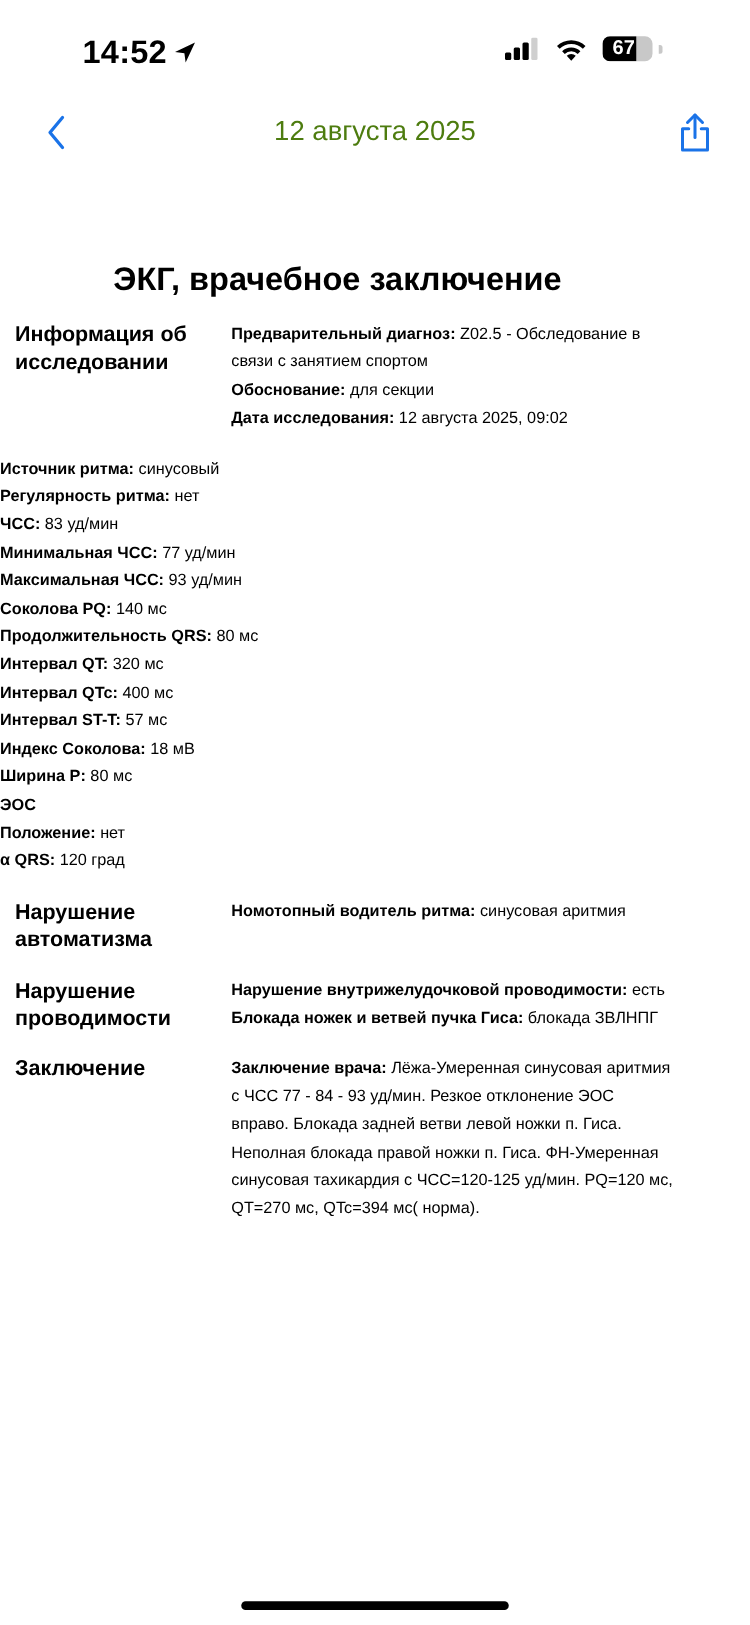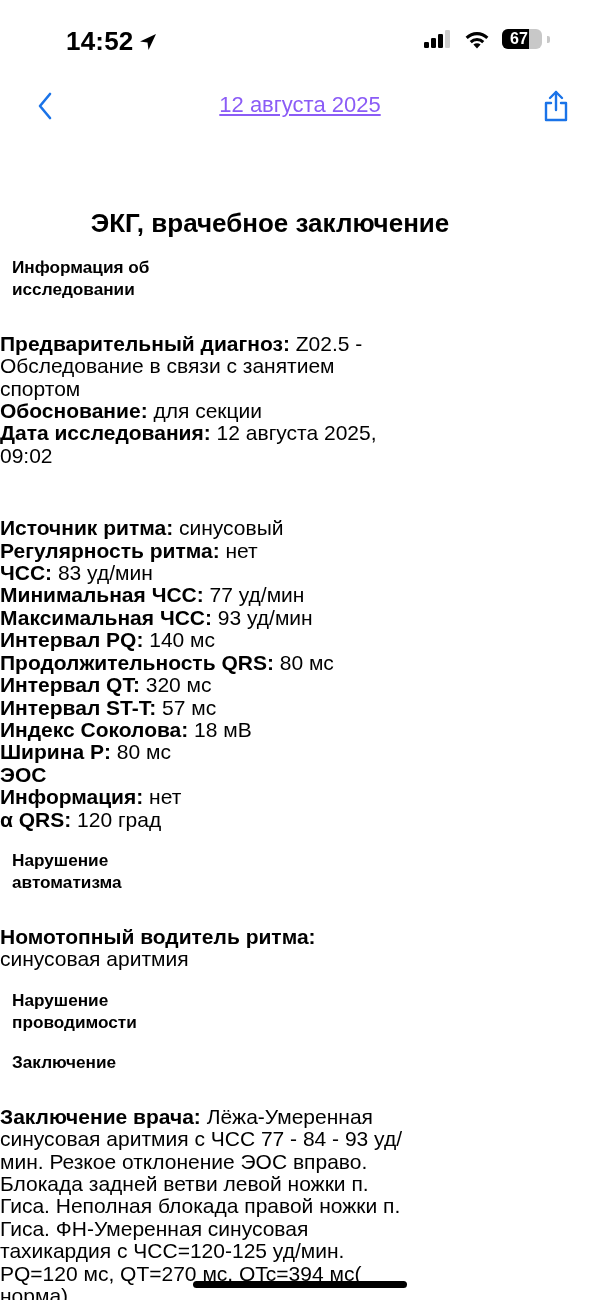--- a/index.html
+++ b/index.html
@@ -10,21 +10,21 @@
     .status-bar {
       position: absolute; top: 0; left: 0; width: 556px; height: 80px; padding-left: 44px;
     }
     .status-time {
       position: absolute; left: 66px; top: 26px;
       font-size: 26px; font-weight: 700; letter-spacing: 0.2px;
       display: flex; align-items: center; gap: 4px;
     }
     .status-time svg { width: 20px; height: 20px; }
     .status-right {
-      position: absolute; left: 424px; top: 29px;
+      position: absolute; left: 404px; top: 29px;
       display: flex; align-items: center; gap: 12px; text-align: right;
     }
     .battery {
       position: relative; width: 40px; height: 20px; border-radius: 6px;
       background: #c8c8c8; overflow: hidden;
     }
     .battery .fill {
       position: absolute; left: 0; top: 0; bottom: 0; width: 67%;
       background: #000;
     }
@@ -40,42 +40,42 @@
     }
     .nav-bar {
       position: absolute; top: 84px; left: 0; width: 600px; height: 44px;
     }
     .nav-back {
       position: absolute; left: 30px; top: 6px; width: 30px; height: 32px;
       display: flex; align-items: center; justify-content: center; cursor: pointer;
     }
     .nav-title {
       position: absolute; left: 0; right: 0; top: 8px; text-align: center;
-      font-size: 22px; font-weight: 400; color: #8b5cf6; text-decoration: underline;
+      font-size: 22px; font-weight: 400; color: #4d7c0f;
     }
     .nav-share {
       position: absolute; left: 540px; top: 4px; width: 32px; height: 36px;
       display: flex; align-items: center; justify-content: center; cursor: pointer;
     }
     .doc {
       position: absolute; top: 208px; left: 0; width: 540px;
     }
     .doc-title {
       text-align: center; font-size: 26px; font-weight: 700; margin-bottom: 17px;
       margin-left: 0;
     }
     .section {
-      display: flex; margin-bottom: 18px; flex-direction: column;
+      display: flex; margin-bottom: 18px;
     }
     .section-label {
       width: 185px; padding-left: 12px; font-size: 17.2px; font-weight: 700;
       line-height: 22.4px; flex-shrink: 0;
     }
     .section-body {
-      width: 405px; font-size: 21px; line-height: 22.4px; margin-top: 32px;
+      width: 405px; font-size: 13px; line-height: 22.4px;
     }
     .line b { font-weight: 700; }
     .home-indicator {
       position: absolute; left: 193px; top: 1281px; width: 214px; height: 7px;
       border-radius: 4px; background: #000;
     }
   </style>
 </head>
 <body>
 
@@ -134,41 +134,46 @@
     </div>
   </div>
 
   <div class="section">
     <div class="section-body">
       <div class="line"><b>Источник ритма:</b><span> синусовый</span></div>
       <div class="line"><b>Регулярность ритма:</b><span> нет</span></div>
       <div class="line"><b>ЧСС:</b><span> 83 уд/мин</span></div>
       <div class="line"><b>Минимальная ЧСС:</b><span> 77 уд/мин</span></div>
       <div class="line"><b>Максимальная ЧСС:</b><span> 93 уд/мин</span></div>
-      <div class="line"><b>Интервал PQ:</b><span> 140 мс</span></div>
+      <div class="line"><b>Соколова PQ:</b><span> 140 мс</span></div>
       <div class="line"><b>Продолжительность QRS:</b><span> 80 мс</span></div>
       <div class="line"><b>Интервал QT:</b><span> 320 мс</span></div>
+      <div class="line"><b>Интервал QTc:</b><span> 400 мс</span></div>
       <div class="line"><b>Интервал ST-T:</b><span> 57 мс</span></div>
       <div class="line"><b>Индекс Соколова:</b><span> 18 мВ</span></div>
       <div class="line"><b>Ширина P:</b><span> 80 мс</span></div>
       <div class="line"><b>ЭОС</b><span></span></div>
-      <div class="line"><b>Информация:</b><span> нет</span></div>
+      <div class="line"><b>Положение:</b><span> нет</span></div>
       <div class="line"><b>α QRS:</b><span> 120 град</span></div>
     </div>
   </div>
 
   <div class="section">
     <div class="section-label">Нарушение автоматизма</div>
     <div class="section-body">
       <div class="line"><b>Номотопный водитель ритма:</b><span> синусовая аритмия</span></div>
     </div>
   </div>
 
   <div class="section">
     <div class="section-label">Нарушение проводимости</div>
+    <div class="section-body">
+      <div class="line"><b>Нарушение внутрижелудочковой проводимости:</b><span> есть</span></div>
+      <div class="line"><b>Блокада ножек и ветвей пучка Гиса:</b><span> блокада ЗВЛНПГ</span></div>
+    </div>
   </div>
 
   <div class="section">
     <div class="section-label">Заключение</div>
     <div class="section-body">
       <div class="line"><b>Заключение врача:</b><span> Лёжа-Умеренная синусовая аритмия с ЧСС 77 - 84 - 93 уд/мин. Резкое отклонение ЭОС вправо. Блокада задней ветви левой ножки п. Гиса. Неполная блокада правой ножки п. Гиса. ФН-Умеренная синусовая тахикардия с ЧСС=120-125 уд/мин. PQ=120 мс, QT=270 мс, QTc=394 мс( норма).</span></div>
     </div>
   </div>
 </div>
 

